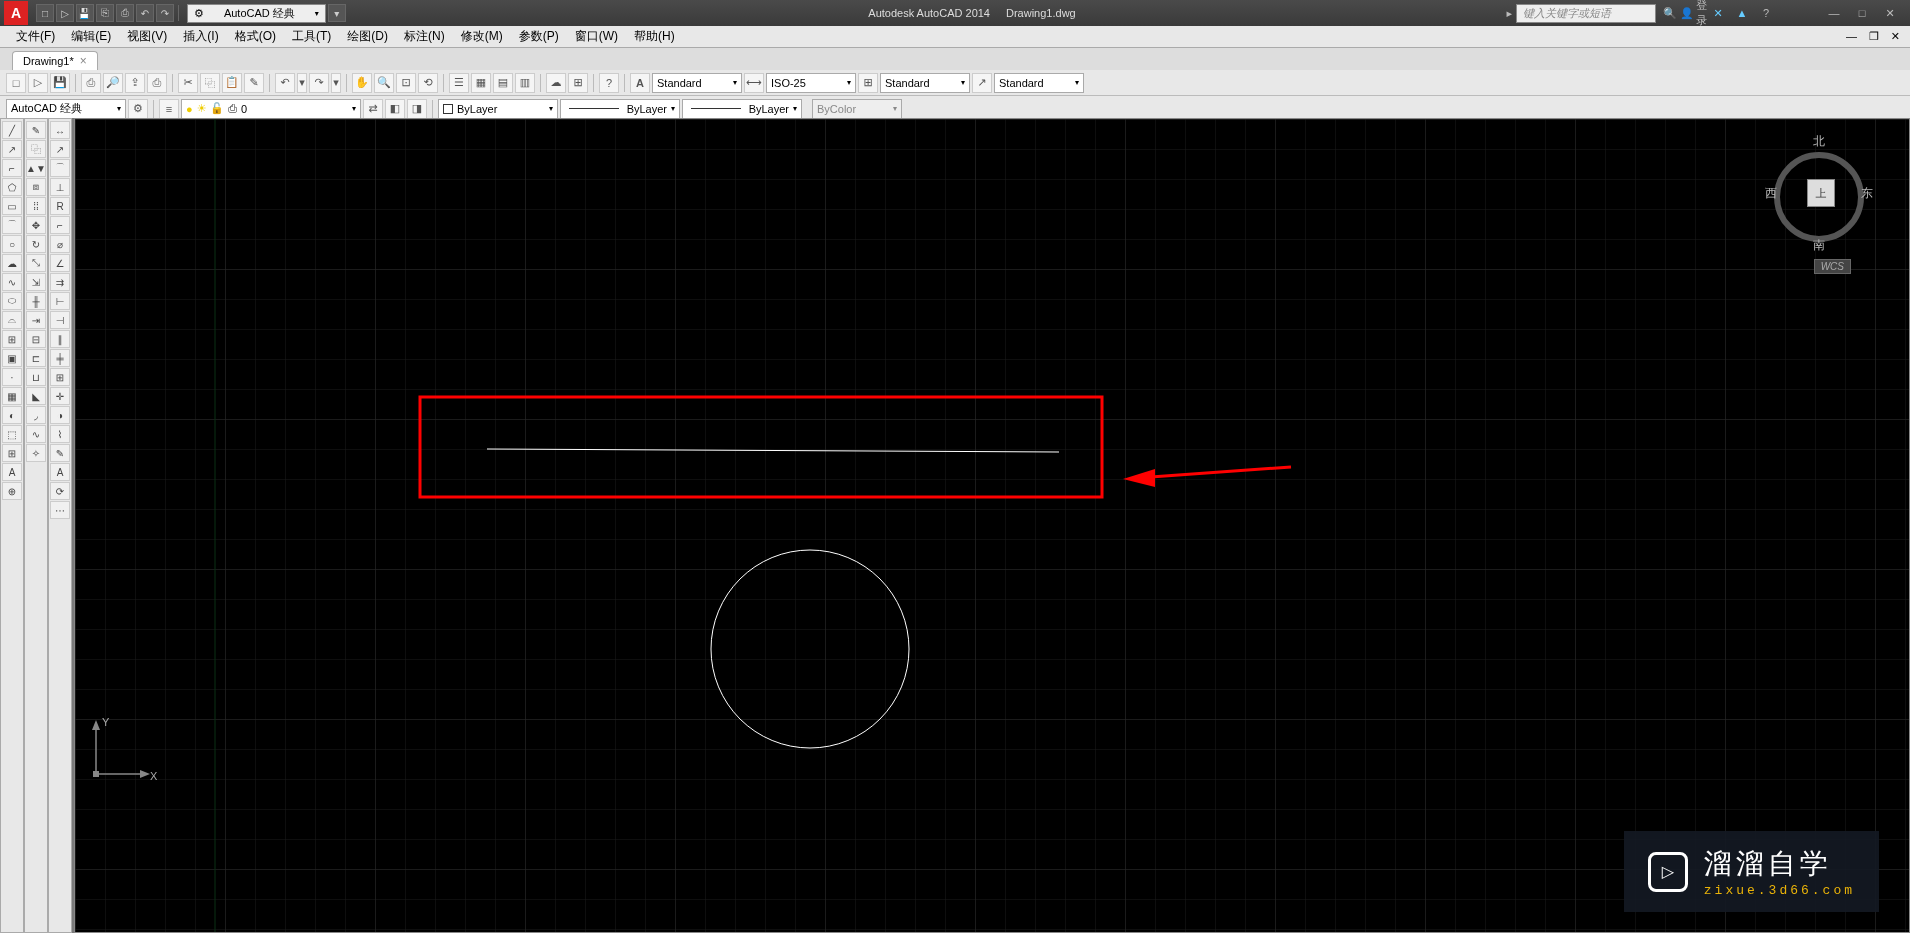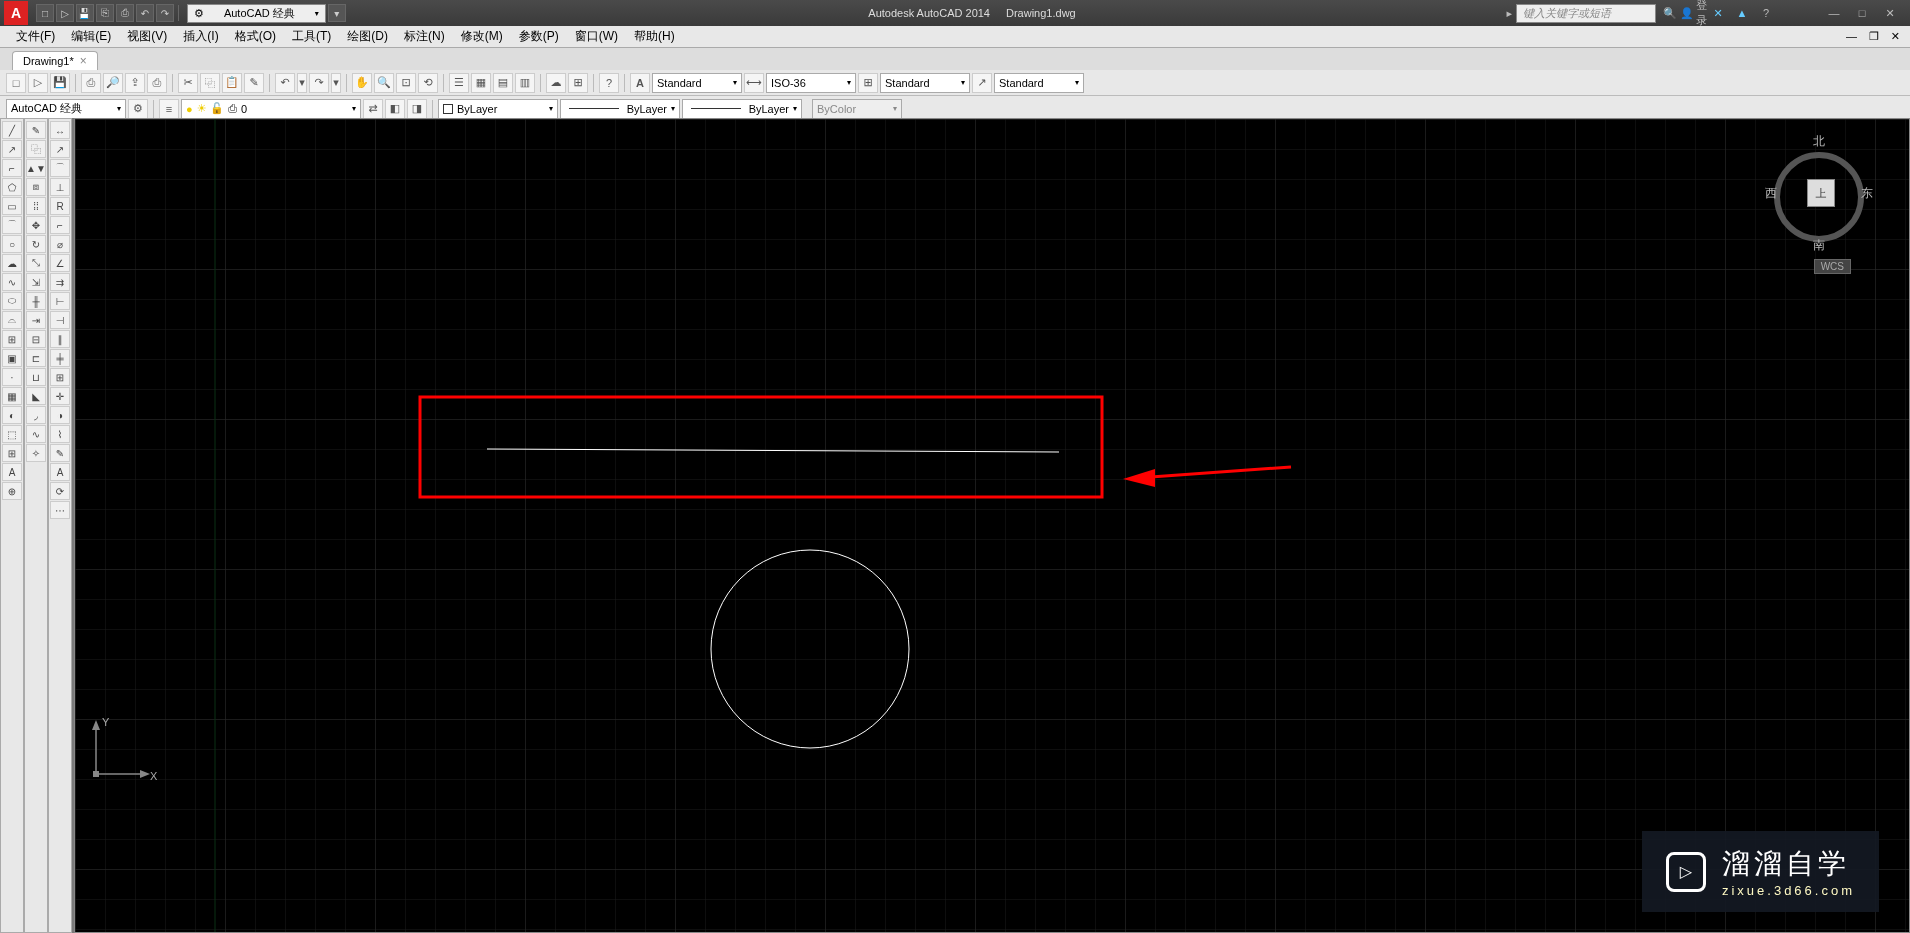--- a/index.html
+++ b/index.html
@@ -55,27 +55,27 @@
 .grid-svg { position: absolute; inset: 0; width: 100%; height: 100%; }
 
 
 .ucs { position: absolute; bottom: 150px; left: 15px; color: #aaa; font-size: 11px; }
 .ucs svg { overflow: visible; }
 
 
 .viewcube { position: absolute; top: 10px; right: 40px; width: 100px; height: 130px; color: #999; text-align: center; }
 .viewcube .dir { position: absolute; font-size: 12px; color: #bbb; }
 .cube-face { position: absolute; top: 50px; left: 38px; width: 28px; height: 28px; background: #ddd; border: 1px solid #888; display:flex; align-items:center; justify-content:center; font-size:11px; color:#333;}
-.wcs-label { position: absolute; top: 140px; right: 58px; background: #444; color: #aaa; padding: 1px 6px; font-size: 10px; border: 1px solid #666; }
+.wcs-label { position: absolute; top: 140px; right: 58px; background: #444; color: #aaa; padding: 1px 6px; font-size: 10px; border: 1px solid #666; font-style: italic; }
 
 
 .watermark { position: absolute; bottom: 20px; right: 30px; background: rgba(20,25,35,0.9); padding: 14px 24px; display: flex; align-items: center; gap: 16px; color: #fff; }
 .watermark .logo { width: 40px; height: 40px; border: 3px solid #fff; border-radius: 8px; display: flex; align-items: center; justify-content: center; font-size: 16px; }
 .watermark .text-main { font-size: 28px; font-weight: normal; letter-spacing: 4px; }
-.watermark .text-sub { font-size: 13px; letter-spacing: 3px; color: #fef9c3; }
+.watermark .text-sub { font-size: 13px; letter-spacing: 3px; color: #eab308; font-family: Liberation Mono, monospace; }
 
 .color-swatch { width:10px; height:10px; background:#fff; border:1px solid #333; display:inline-block;}
 </style>
 </head>
 <body>
 
 <div class="titlebar">
   <div class="app-icon">A</div>
   <div class="qat">
     <div class="qat-btn">□</div>
@@ -174,21 +174,21 @@
   <div class="tb-sep"></div>
   <div class="tb-btn">?</div>
 
   <div class="tb-sep"></div>
   <div class="tb-btn" style="font-weight:bold;">A</div>
   <div class="tb-dropdown wide">
       <span>Standard</span>
     </div>
   <div class="tb-btn">⟷</div>
   <div class="tb-dropdown wide">
-      <span>ISO-36</span>
+      <span>ISO-25</span>
     </div>
   <div class="tb-btn">⊞</div>
   <div class="tb-dropdown wide">
       <span>Standard</span>
     </div>
   <div class="tb-btn">↗</div>
   <div class="tb-dropdown wide">
       <span>Standard</span>
     </div>
 </div>

